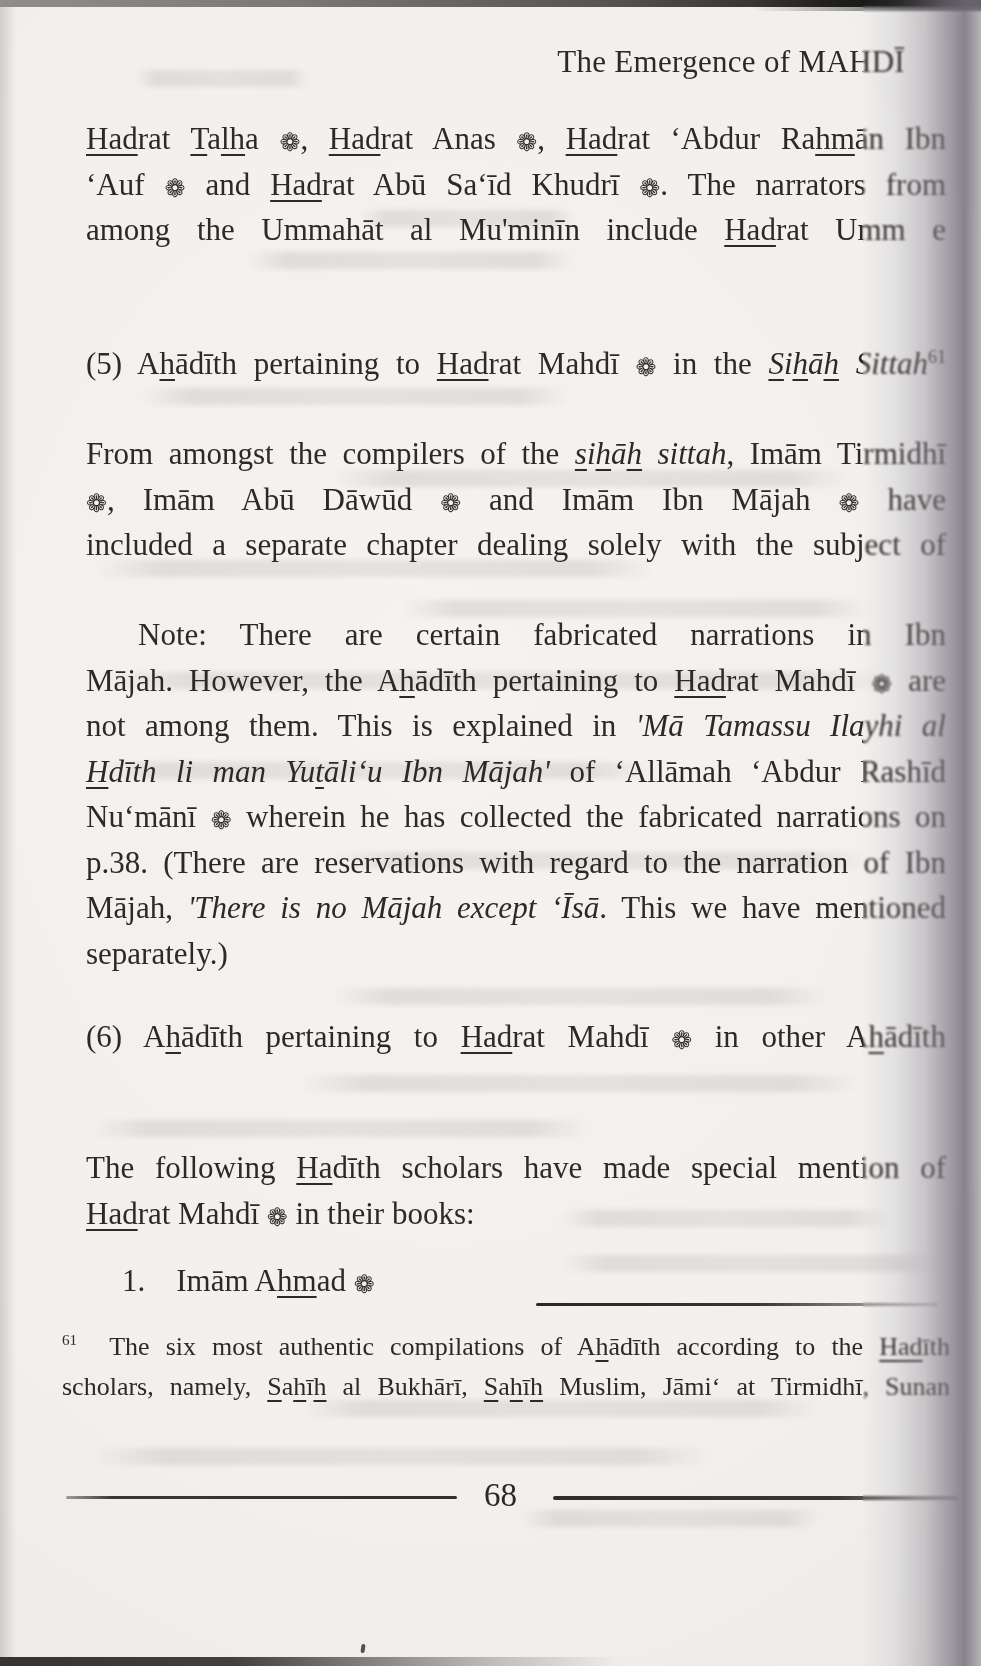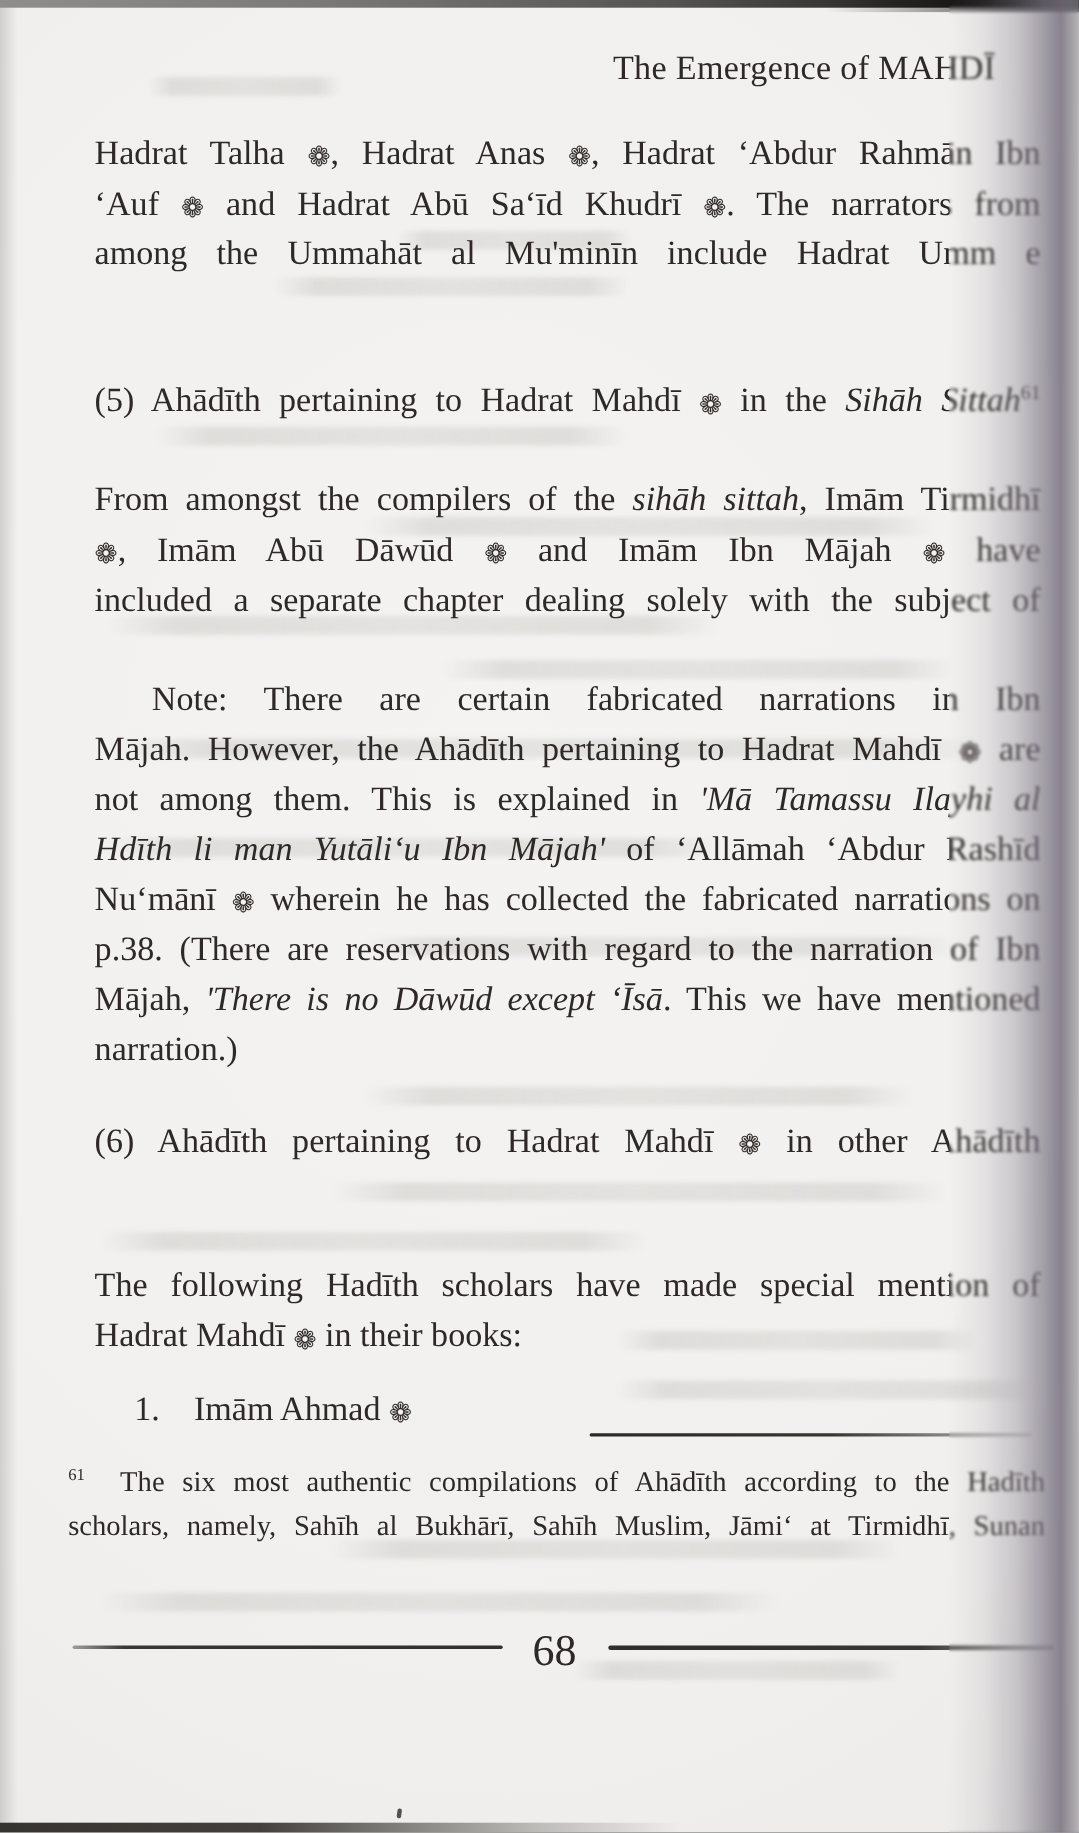--- a/index.html
+++ b/index.html
@@ -38,41 +38,41 @@
       rgba(134,129,140,.74) 94%,
       rgba(150,146,154,.62) 100%);
     -webkit-backdrop-filter: blur(1.3px);
     backdrop-filter: blur(1.3px);
   }
   .running-header{position:absolute;top:44px;right:76px;font-size:31px;letter-spacing:.3px;z-index:3;}
   .block{position:absolute;left:86px;width:860px;font-size:31px;line-height:45.5px;z-index:3;}
   .block.footnote-block{left:62px;width:888px;font-size:26px;line-height:40px;}
   .line{text-align:justify;text-align-last:justify;}
   .line.last{text-align-last:left;}
-  .u{text-decoration-thickness:2px;text-underline-offset:5px;}
+  .u{text-decoration:underline;text-decoration-thickness:2px;text-underline-offset:5px;}
   em{font-style:italic;}
   sup{font-size:58%;line-height:0;vertical-align:super;font-family:Liberation Serif, serif;}
   .orn{
     font-family:"DejaVu Sans", sans-serif;font-size:25px;line-height:0;
     vertical-align:-2px;letter-spacing:0;color:#332e2b;
   }
   .fn-rule{
     position:absolute;top:1303px;left:536px;width:402px;height:3px;z-index:3;border-radius:2px;
     background:linear-gradient(to right,#2b2826 0%,#39352f 55%, rgba(75,70,72,.55) 85%, rgba(95,90,95,.25) 100%);
   }
   .footer-rule{position:absolute;height:3px;top:1496px;z-index:3;border-radius:2px;}
   .footer-rule.left{
     left:66px;width:391px;
     background:linear-gradient(to right, rgba(60,56,52,.45) 0%, #3a3632 12%, #332f2b 100%);
   }
   .footer-rule.right{
     left:553px;width:405px;height:4px;
     background:linear-gradient(to right,#312d29 0%,#3a3632 70%, rgba(80,75,78,.4) 100%);
   }
-  .pagenum{position:absolute;top:1477px;left:484px;font-size:40px;z-index:3;}
+  .pagenum{position:absolute;top:1477px;left:484px;font-size:33px;z-index:3;}
   .ghost{
     position:absolute;height:17px;border-radius:9px;z-index:1;opacity:.42;
     background:linear-gradient(90deg, rgba(176,172,168,0) 0%, rgba(166,162,158,.6) 12%,
       rgba(172,168,164,.5) 50%, rgba(166,162,158,.6) 88%, rgba(176,172,168,0) 100%);
     filter:blur(2.5px);
   }
   .speck{position:absolute;width:4px;height:9px;background:#55504b;border-radius:2px;z-index:2;transform:rotate(8deg);}
 </style>
 </head>
 <body>
@@ -118,22 +118,22 @@
         <div class="line"><span class="orn">❁</span>, Imām Abū Dāwūd <span class="orn">❁</span> and Imām Ibn Mājah <span class="orn">❁</span> have</div>
         <div class="line">included a separate chapter dealing solely with the subject of</div>
       </div>
       <div class="block" style="top: 612px;">
         <div class="line" style="text-indent: 52px;">Note: There are certain fabricated narrations in Ibn</div>
         <div class="line">Mājah. However, the A<span class="u">h</span>ādīth pertaining to <span class="u">Had</span>rat Mahdī <span class="orn">❁</span> are</div>
         <div class="line">not among them. This is explained in <em>'Mā Tamassu Ilayhi al</em></div>
         <div class="line"><em><span class="u">H</span></em><em>dīth li man Yu</em><em><span class="u">t</span></em><em>āli‘u Ibn Mājah'</em> of ‘Allāmah ‘Abdur Rashīd</div>
         <div class="line">Nu‘mānī <span class="orn">❁</span> wherein he has collected the fabricated narrations on</div>
         <div class="line">p.38. (There are reservations with regard to the narration of Ibn</div>
-        <div class="line">Mājah, <em>'There is no Dāwūd except ‘Īsā</em>. This we have mentioned</div>
-        <div class="line last">narration.)</div>
+        <div class="line">Mājah, <em>'There is no Mājah except ‘Īsā</em>. This we have mentioned</div>
+        <div class="line last">separately.)</div>
       </div>
       <div class="block" style="top: 1014px;">
         <div class="line">(6) A<span class="u">h</span>ādīth pertaining to <span class="u">Had</span>rat Mahdī <span class="orn">❁</span> in other A<span class="u">h</span>ādīth</div>
       </div>
       <div class="block" style="top: 1145px;">
         <div class="line">The following <span class="u">Ha</span>dīth scholars have made special mention of</div>
         <div class="line last"><span class="u">Had</span>rat Mahdī <span class="orn">❁</span> in their books:</div>
       </div>
       <div class="block" style="top: 1258px;">
         <div class="line last" style="text-indent: 36px;">1.&nbsp;&nbsp;&nbsp;&nbsp;Imām A<span class="u">hm</span>ad <span class="orn">❁</span></div>

